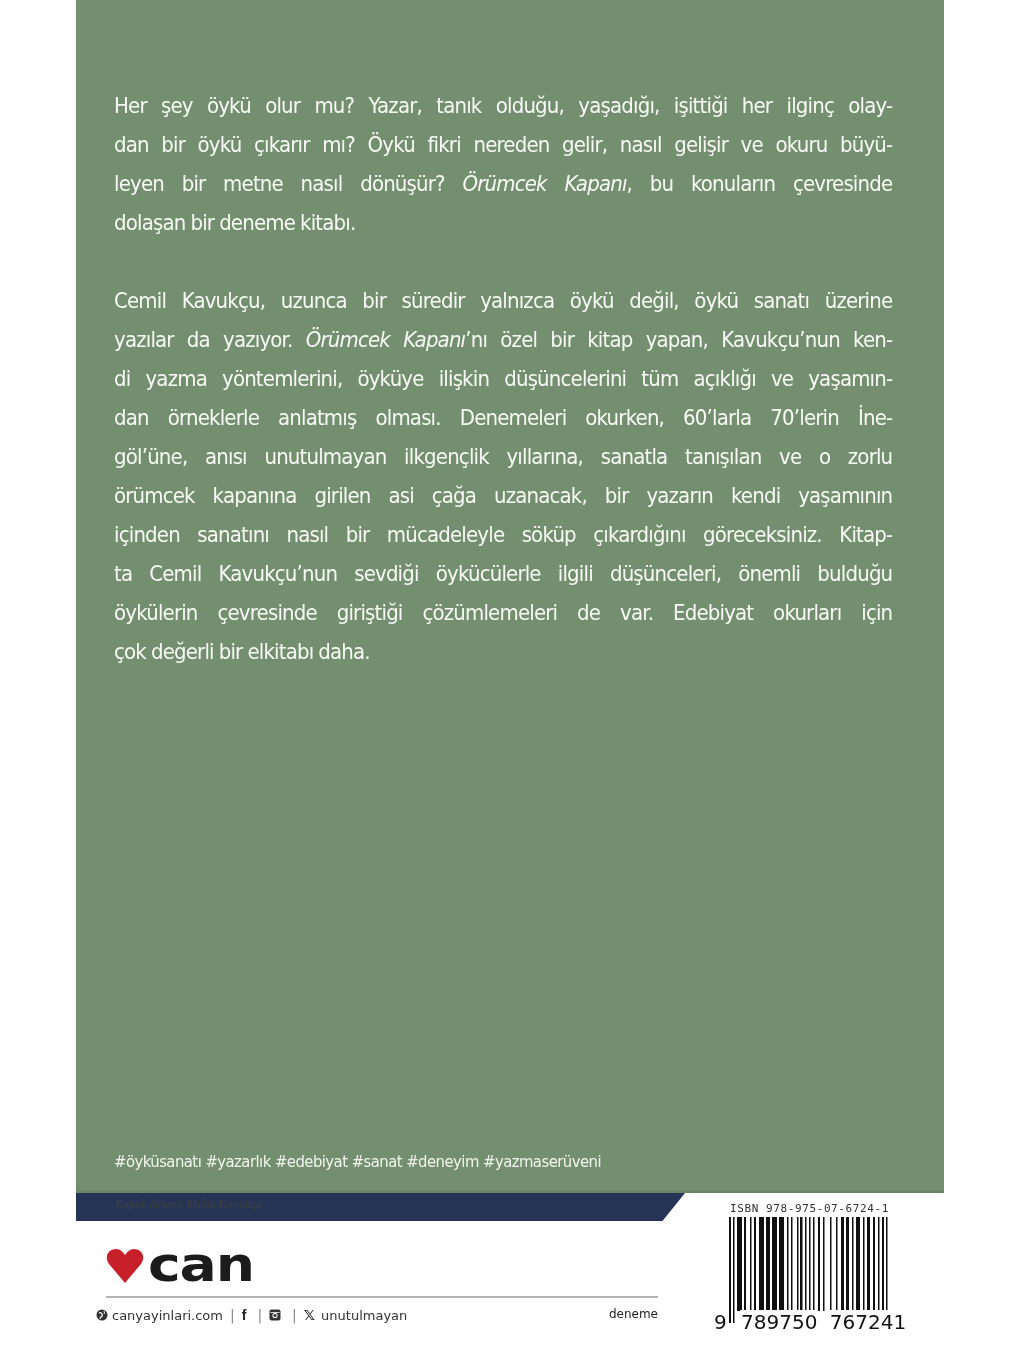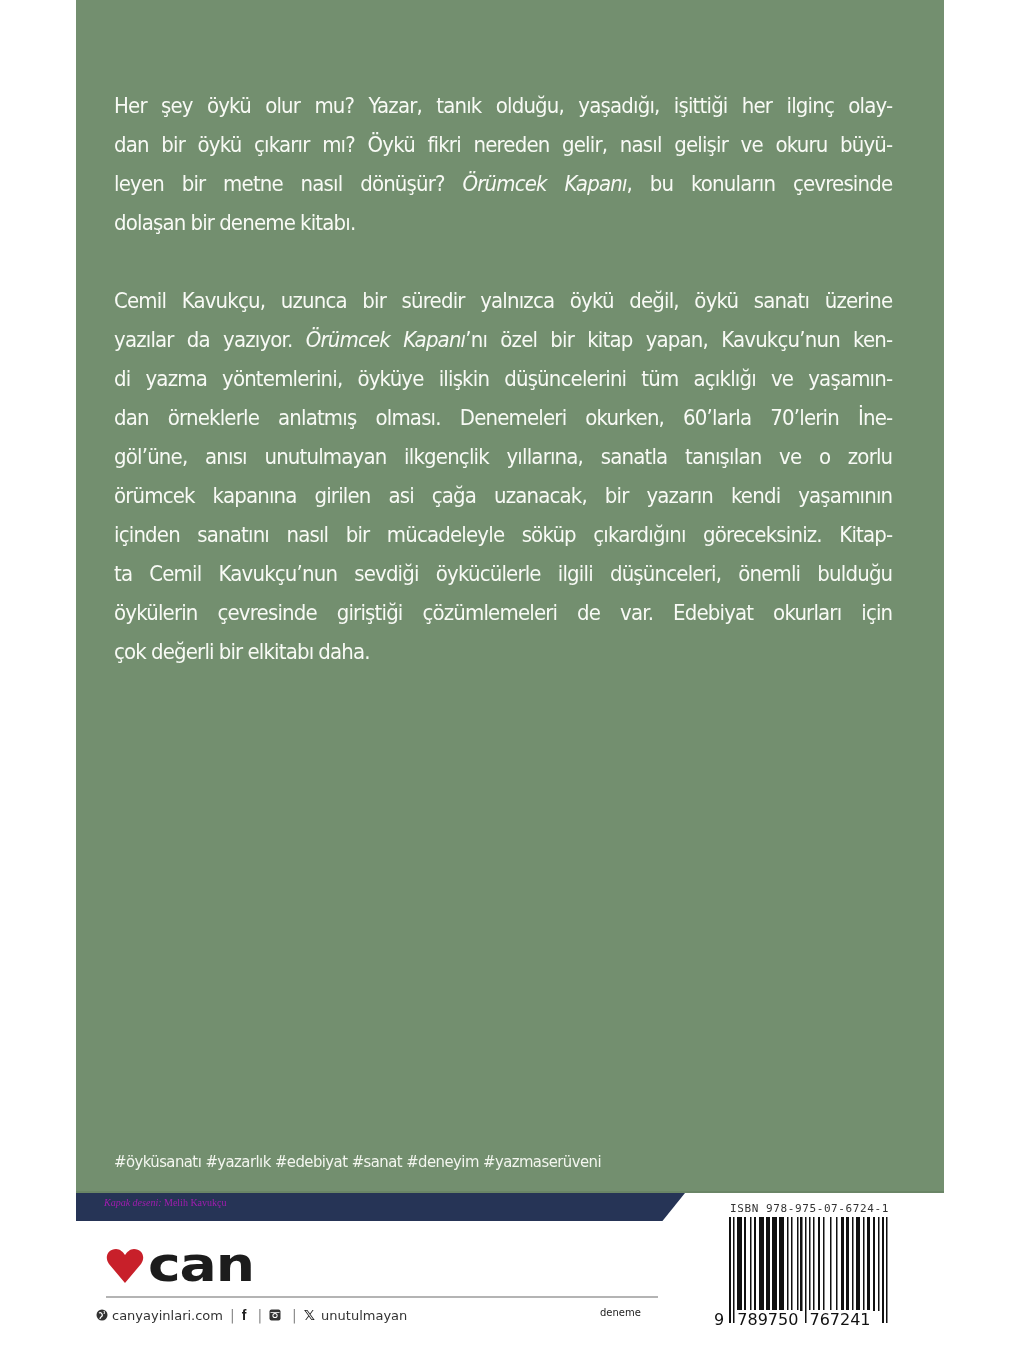--- a/index.html
+++ b/index.html
@@ -39,24 +39,24 @@
       transform-origin: left top;
       white-space: nowrap;
     }
 
     .navy-band {
       position: absolute; left: 76px; top: 1193px; width: 609px; height: 28px;
       background: #263456;
       clip-path: polygon(0 0, 100% 0, 96.3% 100%, 0 100%);
     }
     .cover-credit {
-      position: absolute; left: 104px; top: 1197px;
-      color: #a21caf;
+      position: absolute; left: 115px; top: 1197px;
+      color: #404040;
       font-family: "Liberation Serif", serif;
-      font-size: 10px;
+      font-size: 12px;
       white-space: nowrap;
     }
     .cover-credit em { font-style: italic; }
 
     .logo { position: absolute; left: 106px; top: 1242px; height: 42px; display: flex; align-items: flex-end; justify-content: center; }
     .logo svg { display: block; }
     .logo-text {
       font-family: "DejaVu Sans", sans-serif;
       font-weight: bold;
       font-size: 48px;
@@ -80,39 +80,39 @@
       font-size: 13px;
       color: #333;
       white-space: nowrap;
     }
     .footer-links .sep { color: #888; margin: 0 7px; font-size: 14px; }
     .footer-links .ico { display: inline-flex; align-items: center; justify-content: center; margin-right: 4px; }
     .footer-links .ico-fb { font-weight: bold; font-family: "Liberation Sans", sans-serif; font-size: 14px; color: #222; }
     .footer-links .ico-x { font-weight: bold; font-family: "DejaVu Sans", sans-serif; font-size: 14px; color: #222; margin-right: 6px; }
 
     .genre {
-      position: absolute; left: 600px; top: 1307px; width: 58px; 
-      font-family: "DejaVu Sans", sans-serif; font-size: 10px; color: #222;
+      position: absolute; left: 600px; top: 1307px; width: 58px; text-align: right;
+      font-family: "DejaVu Sans", sans-serif; font-size: 12px; color: #222;
     }
 
     .isbn-text {
       position: absolute; left: 730px; top: 1202px;
       font-family: "DejaVu Sans Mono", monospace;
       font-size: 11px;
       letter-spacing: 0.6px;
       color: #333;
       white-space: nowrap;
     }
     .barcode {
       position: absolute; left: 729px; top: 1217px; width: 165px; height: 106px;
     }
     .barcode-digits {
       position: absolute; left: 713px; top: 1310px;
       font-family: "DejaVu Sans", sans-serif;
-      font-size: 16px;
+      font-size: 20px;
       color: #111;
       white-space: nowrap;
       background: transparent;
     }
     .barcode-digits span { background: #fff; padding: 0 1px; }
   </style>
 </head>
 <body>
 
 <div class="green-panel"></div>

